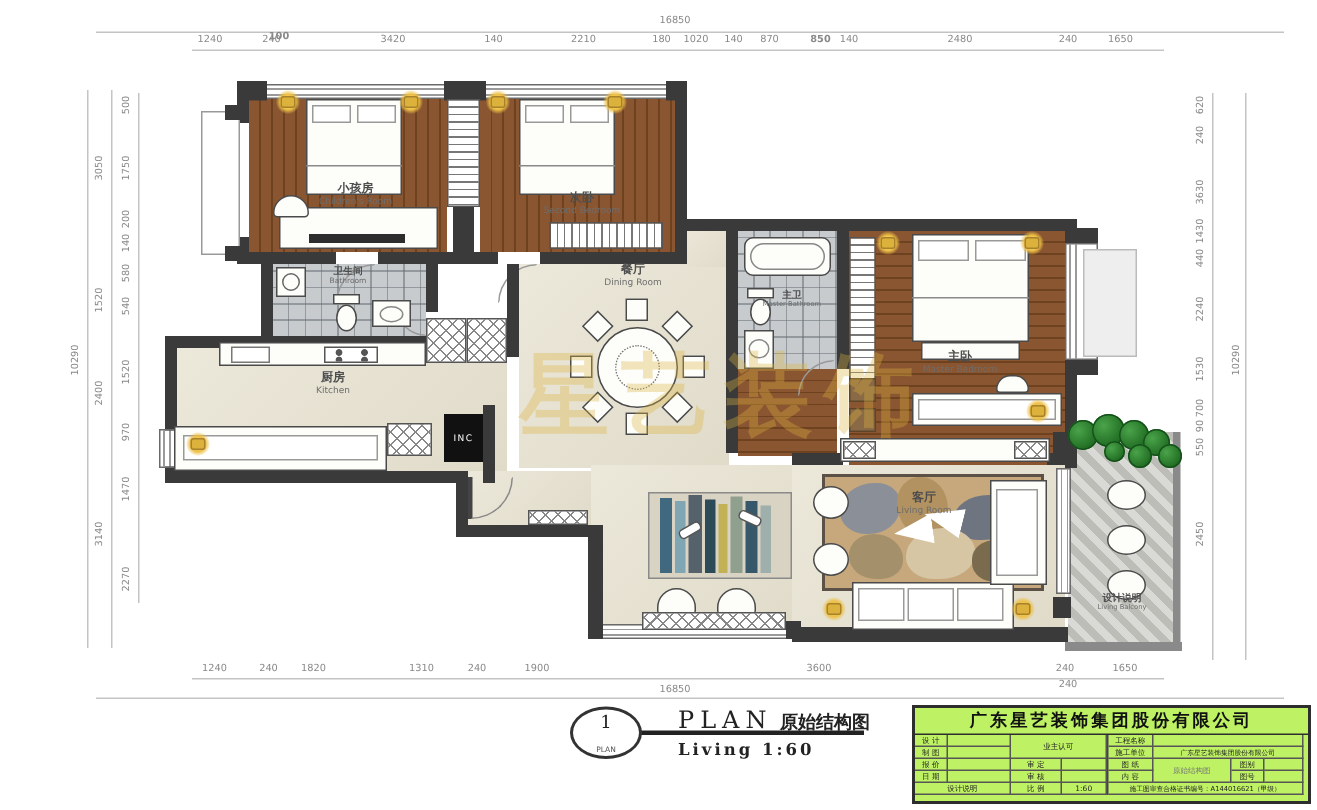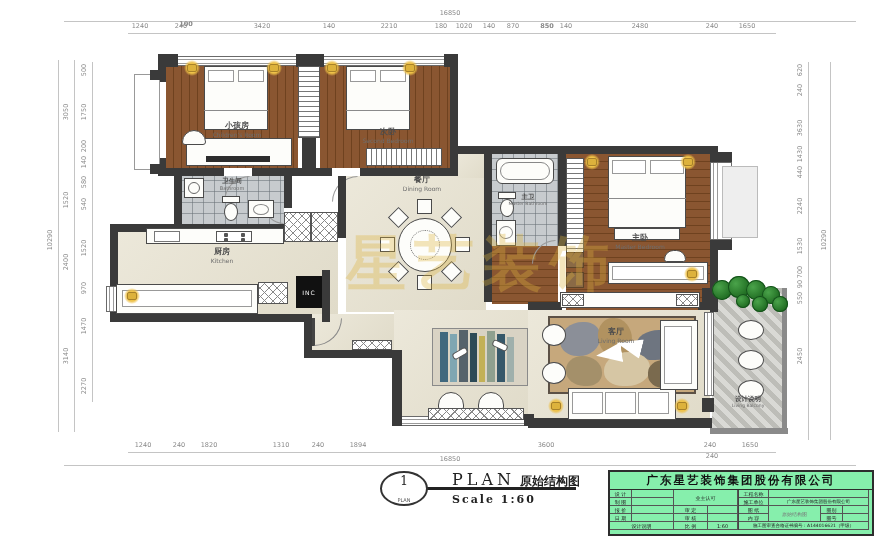--- a/index.html
+++ b/index.html
@@ -35,21 +35,21 @@
       font-size:60px;letter-spacing:8px;z-index:40;white-space:nowrap}
   
   .psym{position:absolute;left:380px;top:471px;width:44px;height:31px;border:2px solid #333;border-radius:50%;background:#fff;z-index:50}
   .psym .n{position:absolute;left:0;right:0;top:1px;text-align:center;font-family:"DejaVu Serif",serif;font-size:12px;color:#222}
   .psym .s{position:absolute;left:0;right:0;bottom:1px;text-align:center;font-size:5px;color:#555}
   .pline{position:absolute;left:402px;top:487px;width:174px;height:3px;background:#222;z-index:49}
   .pt-en{position:absolute;left:452px;top:470px;font-family:"DejaVu Serif",serif;font-size:16px;letter-spacing:4px;color:#222;z-index:50}
   .pt-cn{position:absolute;left:520px;top:473px;font-size:12px;font-weight:bold;color:#222;z-index:50}
   .pt-sc{position:absolute;left:452px;top:493px;font-family:"DejaVu Serif",serif;font-weight:bold;font-size:11px;letter-spacing:2px;color:#222;z-index:50}
   
-  .tb{position:absolute;left:608px;top:470px;width:262px;height:62px;border:2px solid #2d2d2d;background:#86efac;z-index:50}
+  .tb{position:absolute;left:608px;top:470px;width:262px;height:62px;border:2px solid #2d2d2d;background:#bef264;z-index:50}
   .tb .hd{height:17px;border-bottom:1px solid #2d2d2d;display:flex;align-items:center;justify-content:center;font-size:11.5px;font-weight:bold;letter-spacing:2px;color:#111;white-space:nowrap}
   .tb .bd{display:flex}
   .tbl{display:grid;grid-template-columns:22px 42px 34px 30px;grid-auto-rows:8px;width:128px}
   .tbr{display:grid;grid-template-columns:30px 52px 22px 26px;grid-auto-rows:8px;width:130px;border-left:1px solid #444}
   .tc{border-right:1px solid #555;border-bottom:1px solid #555;font-size:5px;display:flex;align-items:center;justify-content:center;color:#222;overflow:hidden;white-space:nowrap}
   .tc.sm{font-size:4.5px}
   .tc.lt2{color:#777}
 </style>
 </head>
 <body>
@@ -83,21 +83,21 @@
       <span class="dim" style="left: 712px; top: 26px;">240</span>
       <span class="dim" style="left: 747px; top: 26px;">1650</span>
       <span class="dim" style="left: 186px; top: 24px; font-weight: bold;">100</span>
     </div>
   <div class="ab" style="left:0;top:0">
       <span class="dim" style="left: 143px; top: 445px;">1240</span>
       <span class="dim" style="left: 179px; top: 445px;">240</span>
       <span class="dim" style="left: 209px; top: 445px;">1820</span>
       <span class="dim" style="left: 281px; top: 445px;">1310</span>
       <span class="dim" style="left: 318px; top: 445px;">240</span>
-      <span class="dim" style="left: 358px; top: 445px;">1894</span>
+      <span class="dim" style="left: 358px; top: 445px;">1900</span>
       <span class="dim" style="left: 546px; top: 445px;">3600</span>
       <span class="dim" style="left: 710px; top: 445px;">240</span>
       <span class="dim" style="left: 712px; top: 456px;">240</span>
       <span class="dim" style="left: 750px; top: 445px;">1650</span>
       <span class="dim" style="left: 450px; top: 459px;">16850</span>
     </div>
   <div class="ab" style="left:0;top:0">
       <span class="dim v" style="left: 50px; top: 240px;">10290</span>
       <span class="dim v" style="left: 66px; top: 112px;">3050</span>
       <span class="dim v" style="left: 66px; top: 200px;">1520</span>
@@ -390,21 +390,21 @@
 
   <div class="wm">星艺装饰</div>
 
   <div class="pline"></div>
   <div class="psym">
     <div class="n">1</div>
     <div class="s">PLAN</div>
   </div>
   <div class="pt-en">PLAN</div>
   <div class="pt-cn">原始结构图</div>
-  <div class="pt-sc">Scale 1:60</div>
+  <div class="pt-sc">Living 1:60</div>
 
   <div class="tb">
     <div class="hd">广东星艺装饰集团股份有限公司</div>
     <div class="bd">
       <div class="tbl">
         <div class="tc" style="grid-area:1/1">设 计</div>
         <div class="tc" style="grid-area:1/2"></div>
         <div class="tc" style="grid-row:1/3;grid-column:3/5">业主认可</div>
         <div class="tc" style="grid-area:2/1">制 图</div>
         <div class="tc" style="grid-area:2/2"></div>

